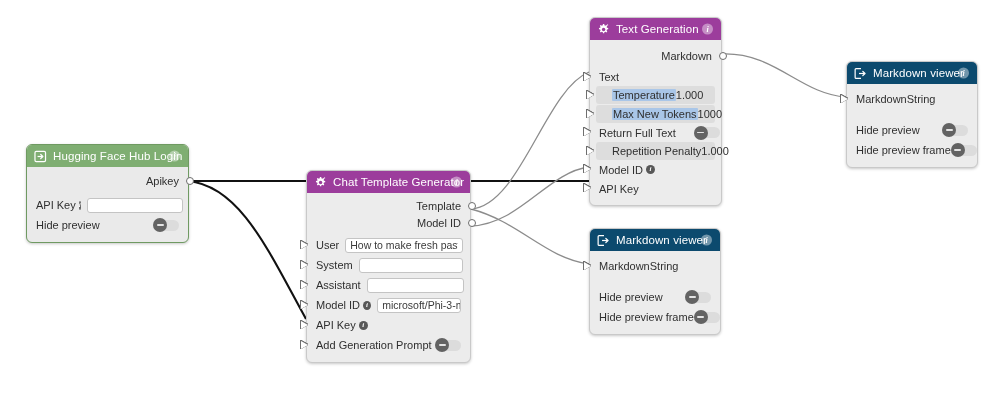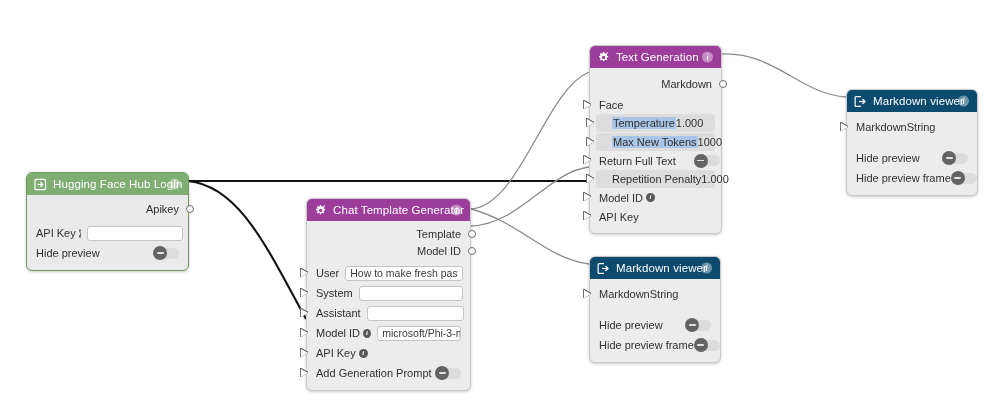--- a/index.html
+++ b/index.html
@@ -25,21 +25,20 @@
   }
 
   
   .node {
     position: absolute;
     z-index: 3;
     border-radius: 6px;
     background: #ececec;
     box-shadow: 0 1px 3px rgba(0,0,0,0.22);
     box-sizing: border-box;
-    margin-top: 28px;
   }
   .node.green  { border: 1.5px solid #6f9a62; background: #eaeaea; }
   .node.purple { border: 1px solid #c9c9c9; }
   .node.blue   { border: 1px solid #c9c9c9; }
 
   .node-header {
     height: 22px;
     border-radius: 5px 5px 0 0;
     display: flex;
     align-items: center;
@@ -304,21 +303,21 @@
   <div class="node-body">
     <div class="row-gap" style="height:7px;"></div>
     <div class="row out" style="height:17px;">
       <span class="lbl">Markdown</span>
       <span class="port-out" style="top:4.5px;"></span>
     </div>
     <div class="row-gap" style="height:4px;"></div>
 
     <div class="row" style="height:18px;">
       <span class="port-in" style="top:4.5px;"></span>
-      <span class="lbl">Face</span>
+      <span class="lbl">Text</span>
     </div>
 
     <div class="row row-shaded" style="height:18px;">
       <span class="port-in" style="top:4.5px; left:-9px;"></span>
       <span class="lbl sel">Temperature</span>
       <span class="val">1.000</span>
     </div>
 
     <div class="row row-shaded" style="height:18px; margin-top:1px;">
       <span class="port-in" style="top:4.5px; left:-9px;"></span>

